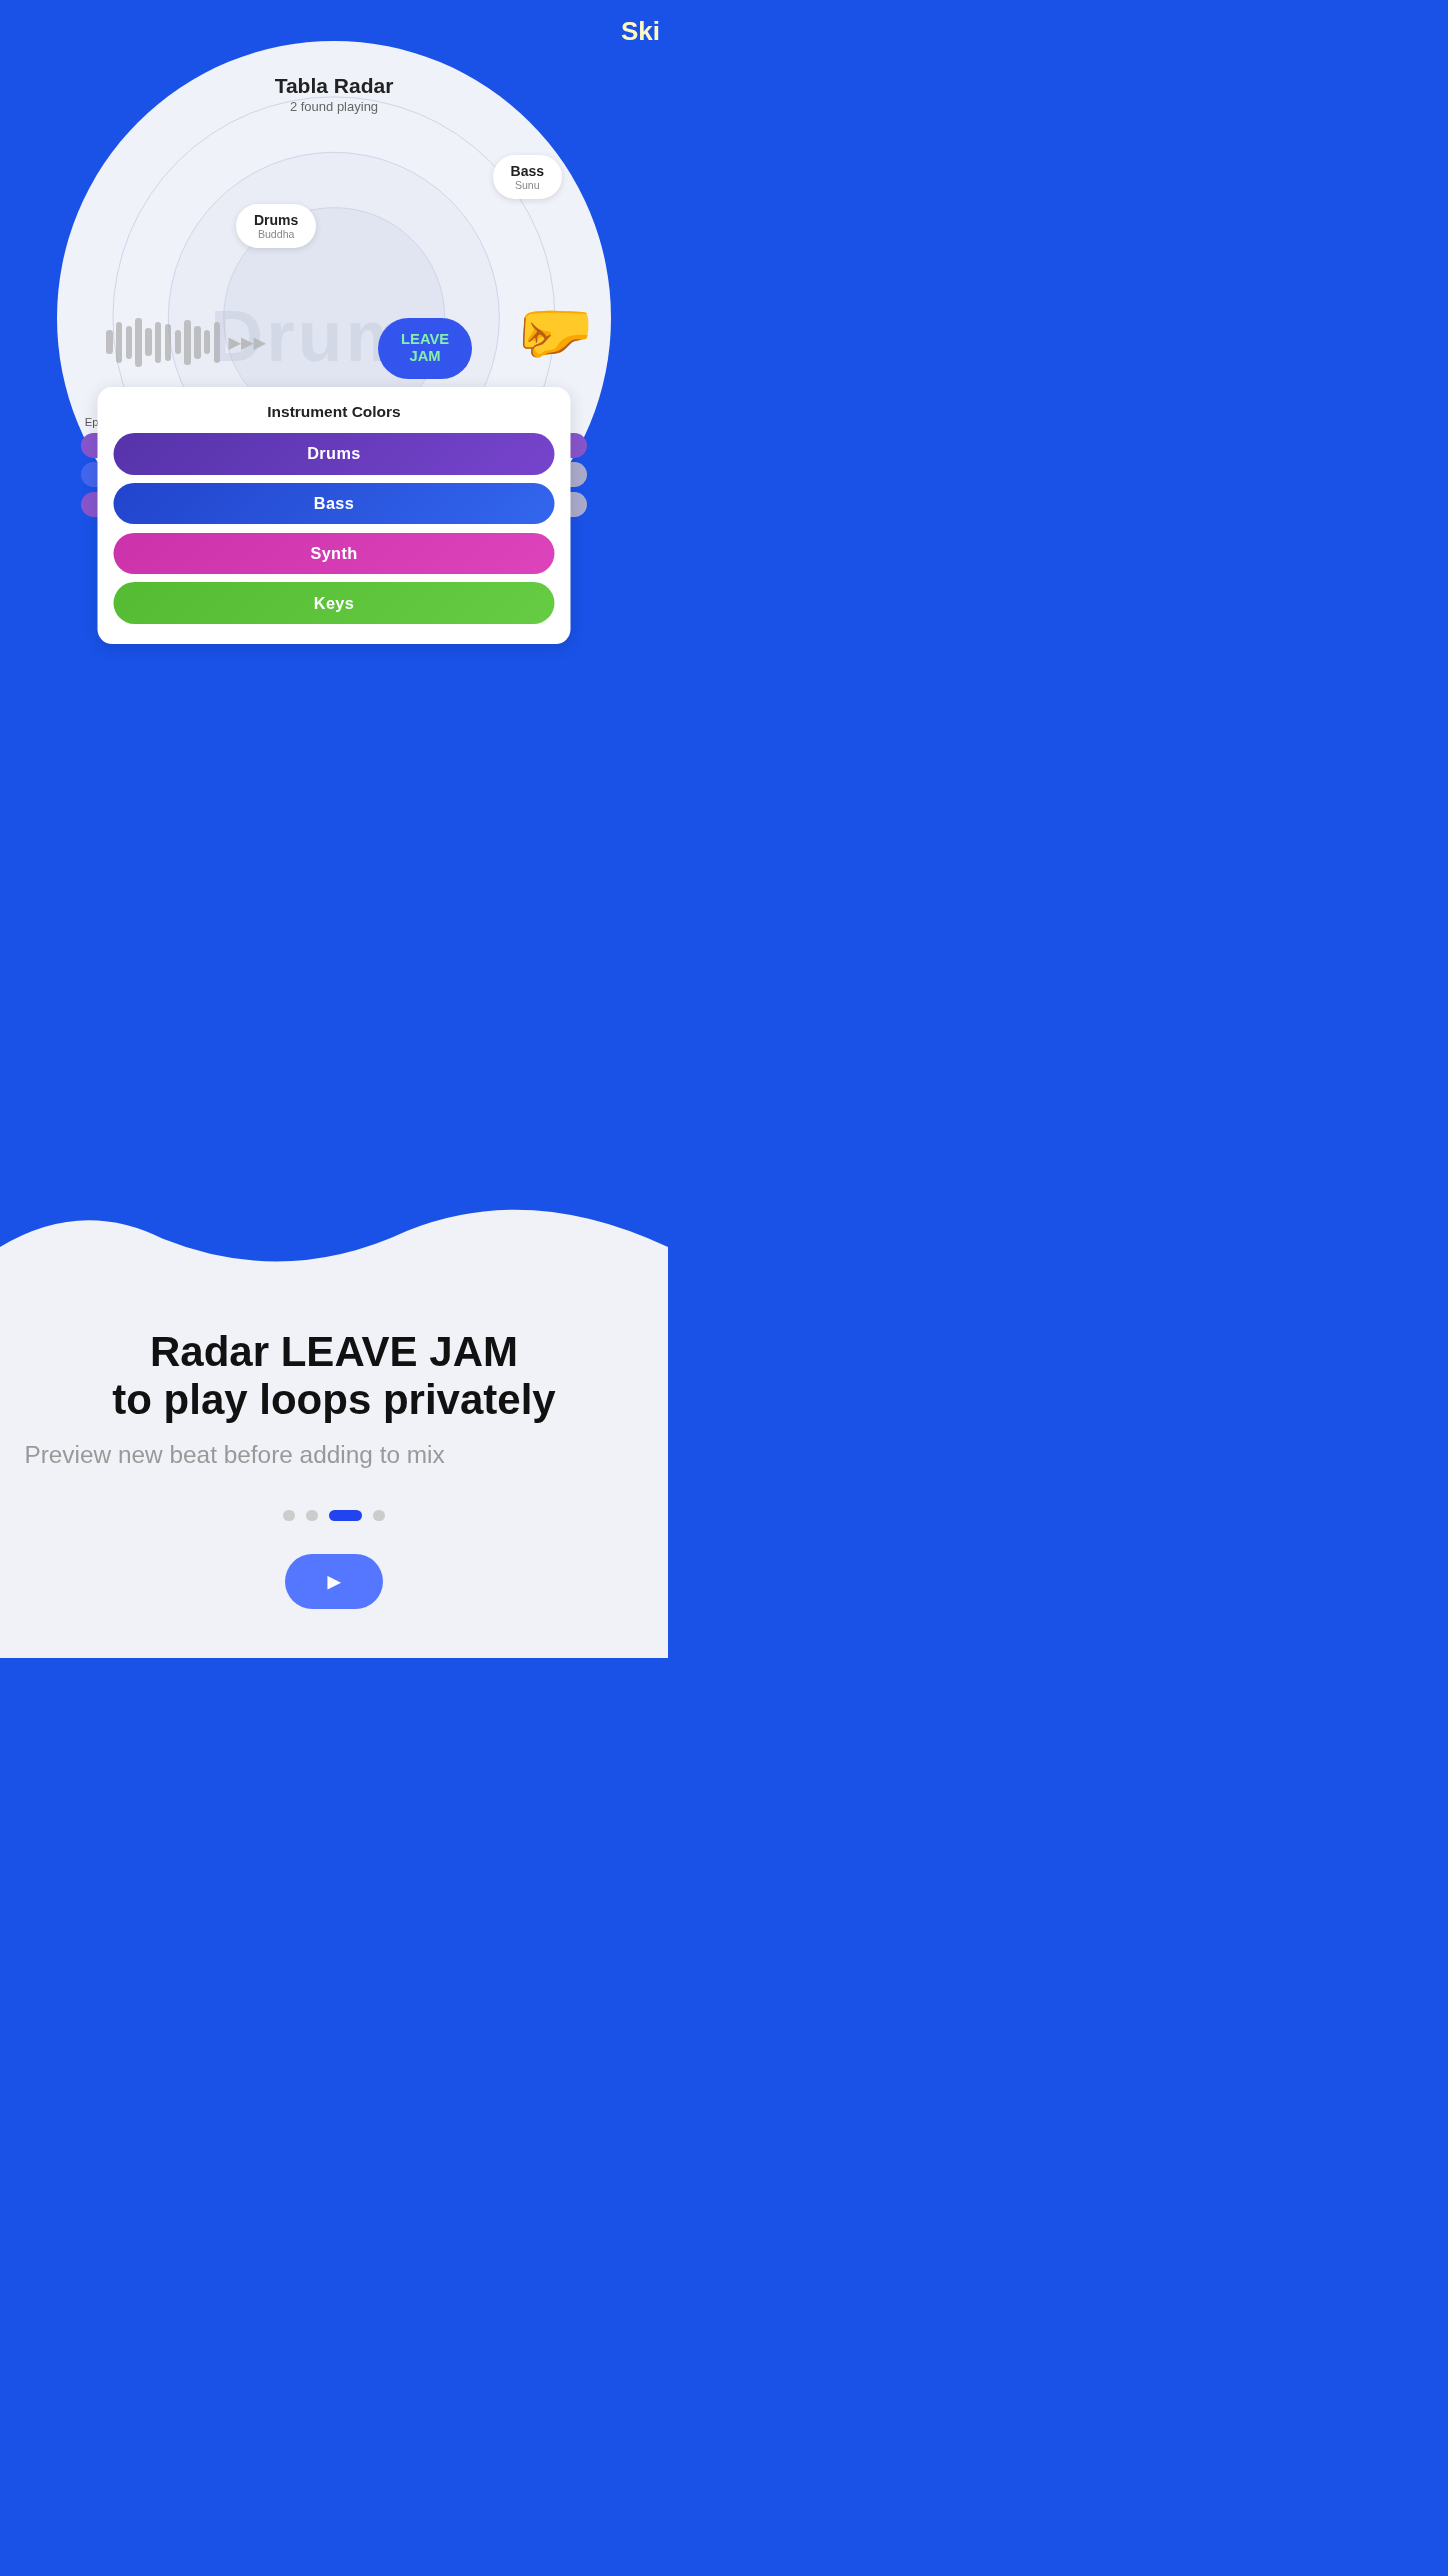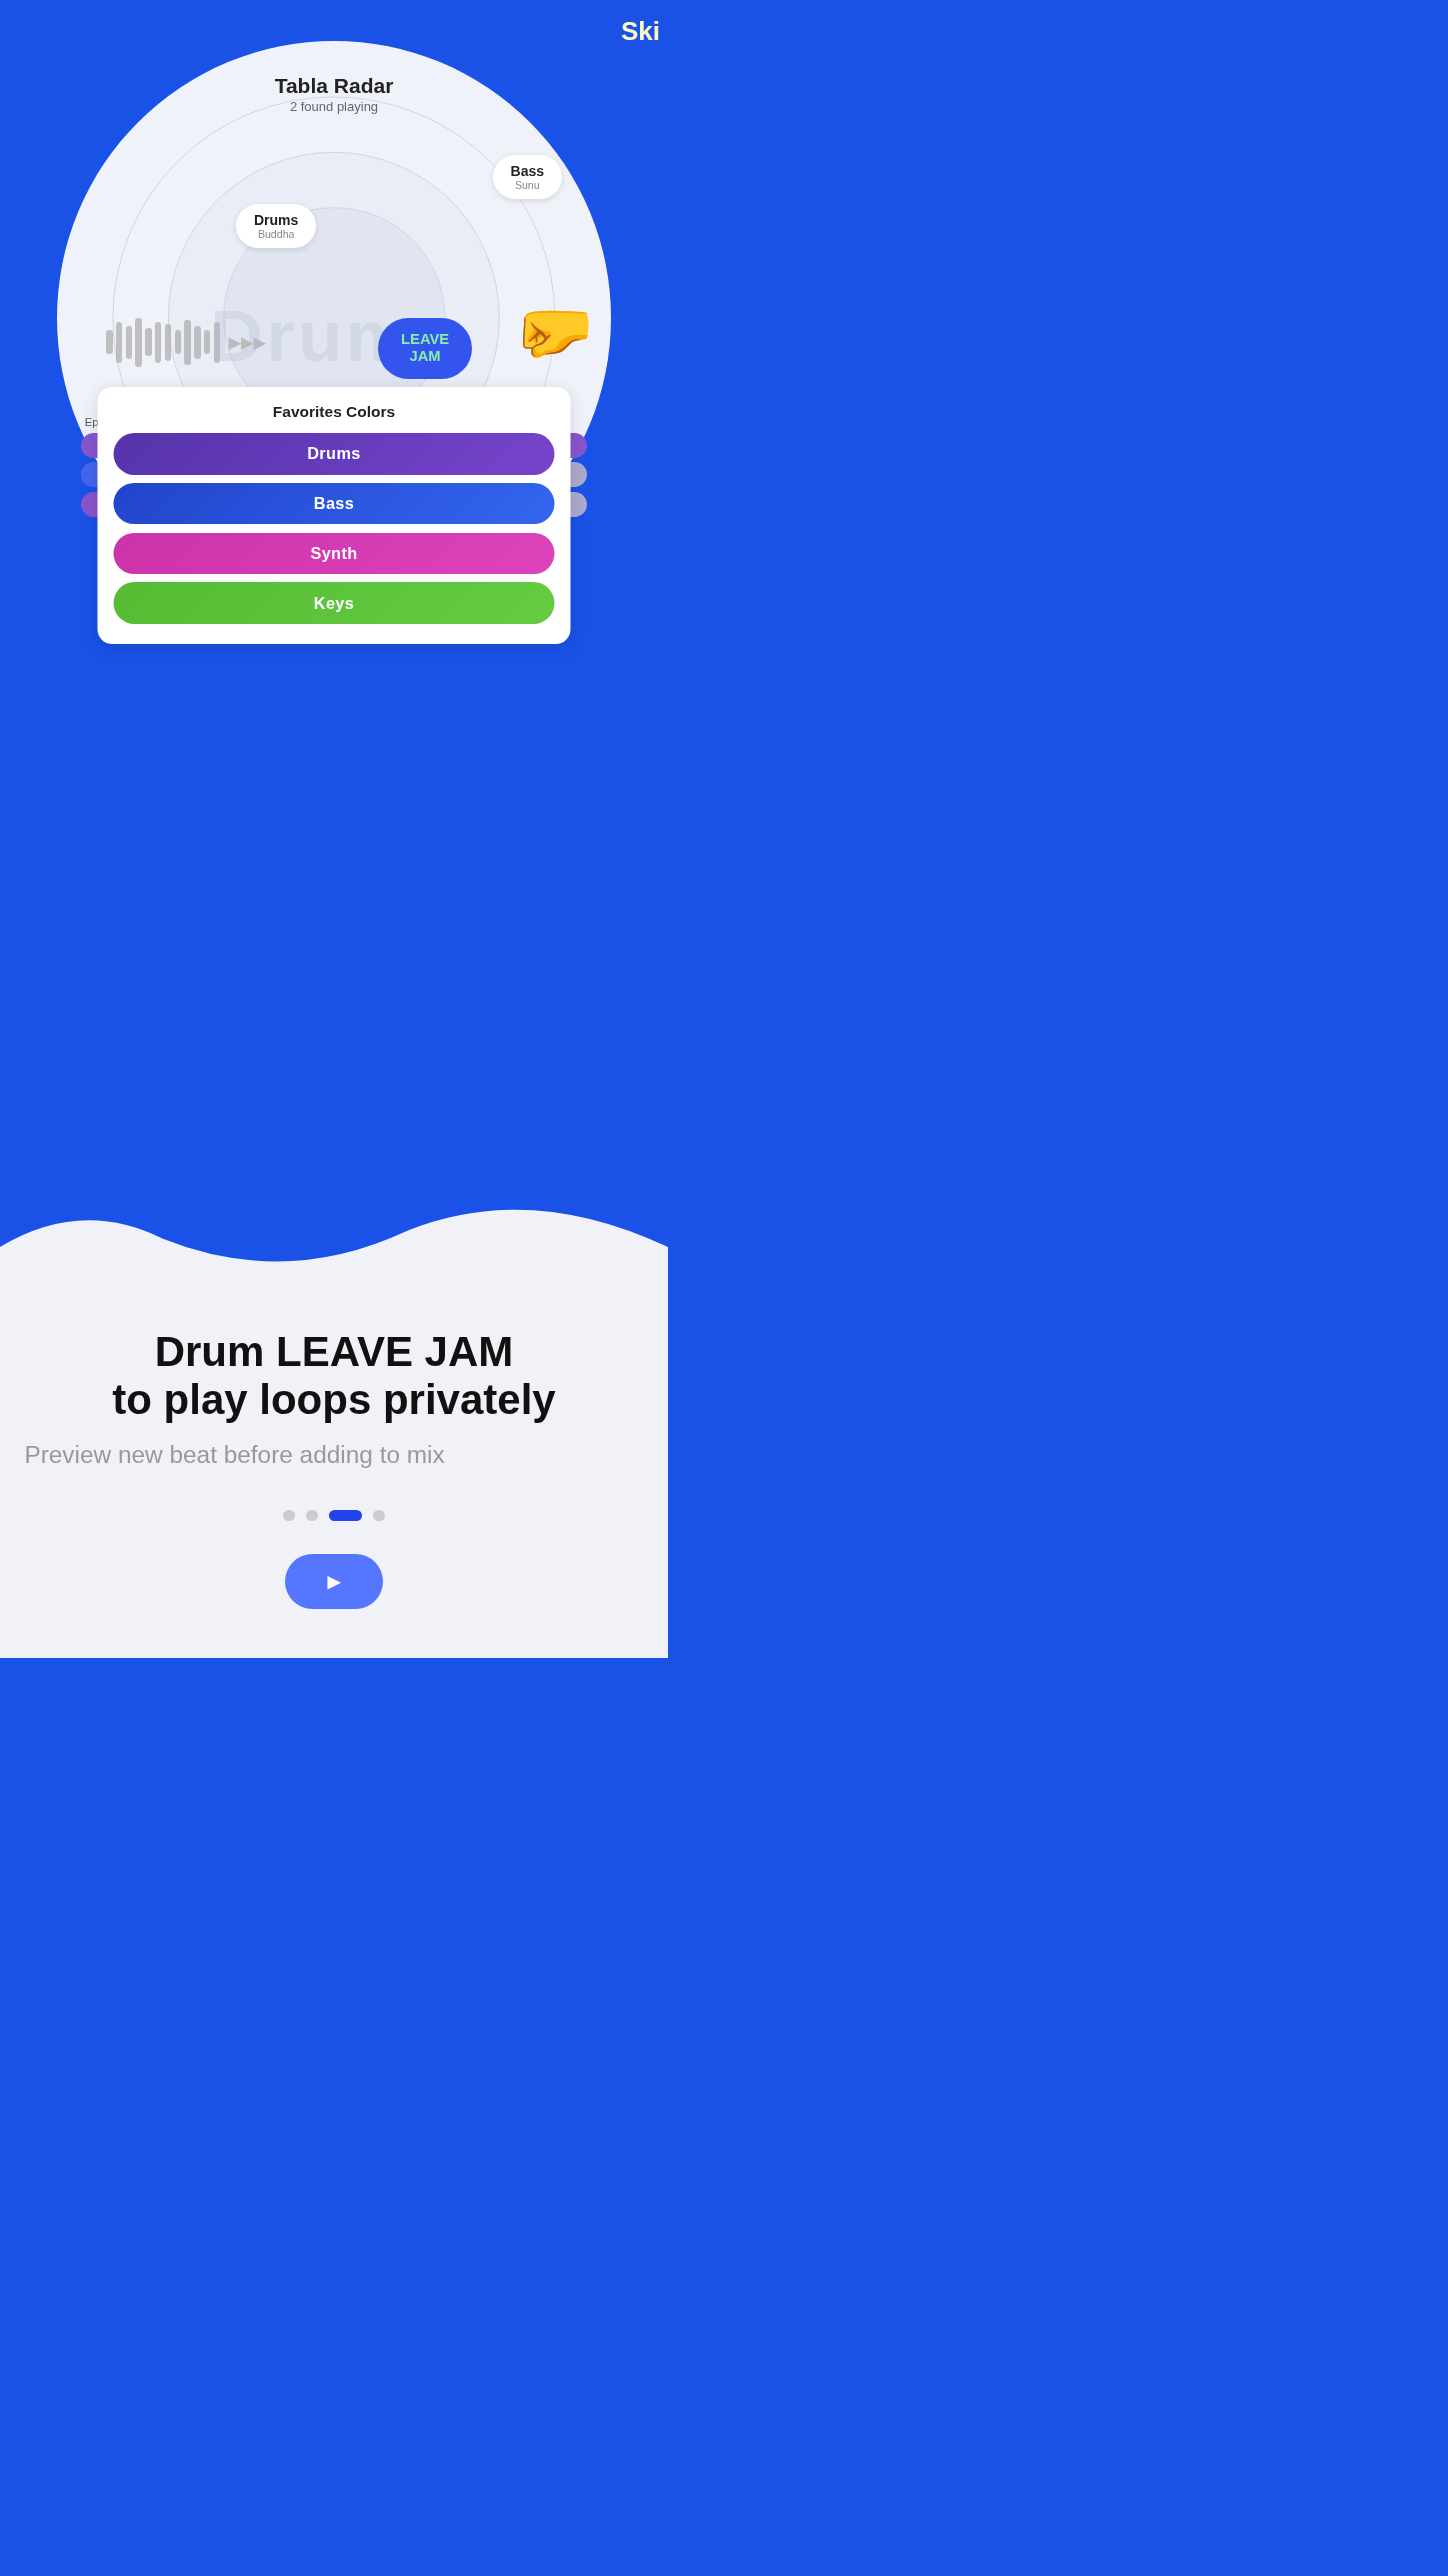--- a/index.html
+++ b/index.html
@@ -398,41 +398,41 @@
     </div>
 
     <div class="right-list">
       <div class="list-label">My Favorites</div>
       <div class="list-item list-item-right">Drums</div>
       <div class="list-item list-item-gray">Frame Drum</div>
       <div class="list-item list-item-gray">India: Tabla</div>
     </div>
 
     <div class="instrument-panel">
-      <div class="panel-title">Favorites Colors</div>
+      <div class="panel-title">Instrument Colors</div>
       <button class="instrument-btn btn-drums">Drums</button>
       <button class="instrument-btn btn-bass">Bass</button>
       <button class="instrument-btn btn-synth">Synth</button>
       <button class="instrument-btn btn-keys">Keys</button>
     </div>
 
   </div>
 
 </div>
 
 <div class="bottom-section">
 
   <div class="wave-divider">
     <svg viewBox="0 0 820 120" preserveAspectRatio="none">
       <path d="M0,120 L0,60 Q100,0 200,50 Q350,110 500,40 Q650,-20 820,60 L820,120 Z" fill="#f0f2f8"></path>
     </svg>
   </div>
 
   <div class="main-heading">
-    <span>Drum LEAVE JAM</span><br>
+    <span>Radar LEAVE JAM</span><br>
     <span>to play loops privately</span>
   </div>
 
   <div class="sub-heading">Preview new beat before adding to mix</div>
 
   <div class="pagination-dots">
     <div class="dot"></div>
     <div class="dot"></div>
     <div class="dot dot-active"></div>
     <div class="dot"></div>

